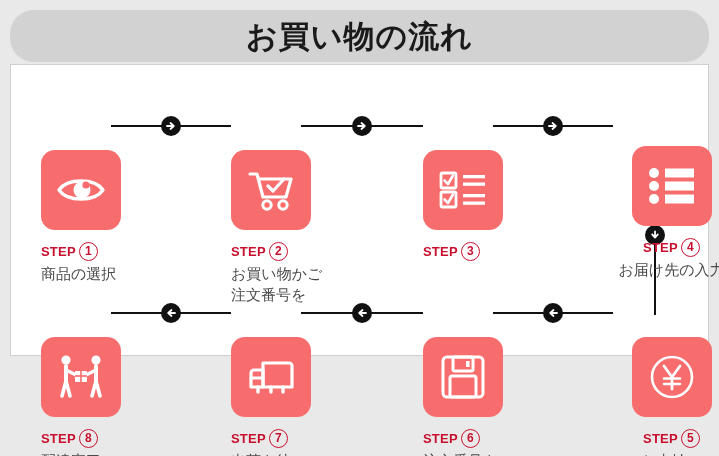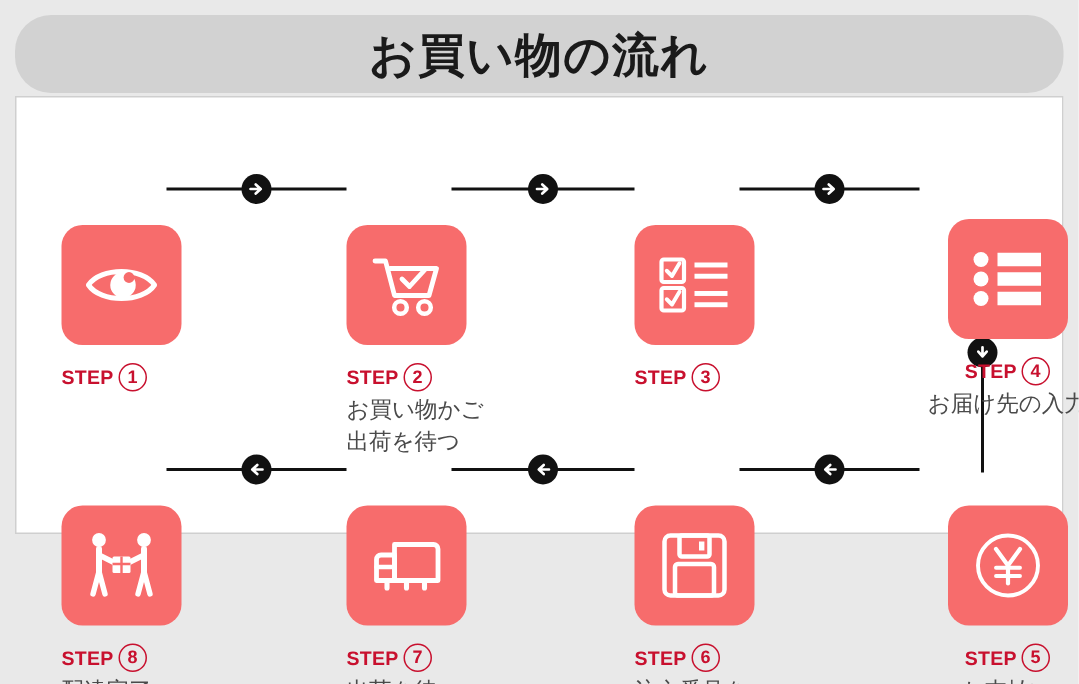--- a/index.html
+++ b/index.html
@@ -213,39 +213,40 @@
             <path d="M4 20 C12 8, 40 8, 48 20 C40 32, 12 32, 4 20 Z" fill="none" stroke="#ffffff" stroke-width="3.4" stroke-linejoin="round"></path>
             <circle cx="27" cy="20" r="8.5" fill="#ffffff"></circle>
             <circle cx="31" cy="15" r="3.6" fill="#f76c6c"></circle>
           </svg>
         </span>
       </div>
       <div class="step-head">
         <span class="step-word">STEP</span>
         <span class="step-num">1</span>
       </div>
+      <div class="step-label">商品の選択</div>
     </div>
 
     <div class="step" id="step-2">
       <div class="tile">
         <span>
           <svg width="50" height="46" viewBox="0 0 50 46">
             <path d="M4 7 H11 L17 30 H40 L45 12 H14" fill="none" stroke="#ffffff" stroke-width="3.2" stroke-linecap="round" stroke-linejoin="round"></path>
             <path d="M22 19 L27 24 L38 12" fill="none" stroke="#ffffff" stroke-width="3.2" stroke-linecap="round" stroke-linejoin="round"></path>
             <circle cx="21" cy="38" r="4.2" fill="none" stroke="#ffffff" stroke-width="3"></circle>
             <circle cx="37" cy="38" r="4.2" fill="none" stroke="#ffffff" stroke-width="3"></circle>
           </svg>
         </span>
       </div>
       <div class="step-head">
         <span class="step-word">STEP</span>
         <span class="step-num">2</span>
       </div>
       <div class="step-label">お買い物かご
-出荷を待つ</div>
+注文番号を</div>
     </div>
 
     <div class="step" id="step-3">
       <div class="tile">
         <span>
           <svg width="50" height="40" viewBox="0 0 50 40">
             <rect x="3" y="3" width="15" height="15" rx="1.5" fill="none" stroke="#ffffff" stroke-width="2.8"></rect>
             <path d="M6.5 10.5 L10 14 L15 5.5" fill="none" stroke="#ffffff" stroke-width="2.6" stroke-linecap="round" stroke-linejoin="round"></path>
             <rect x="25" y="5" width="22" height="3.3" fill="#ffffff"></rect>
             <rect x="25" y="12.5" width="22" height="3.3" fill="#ffffff"></rect>

